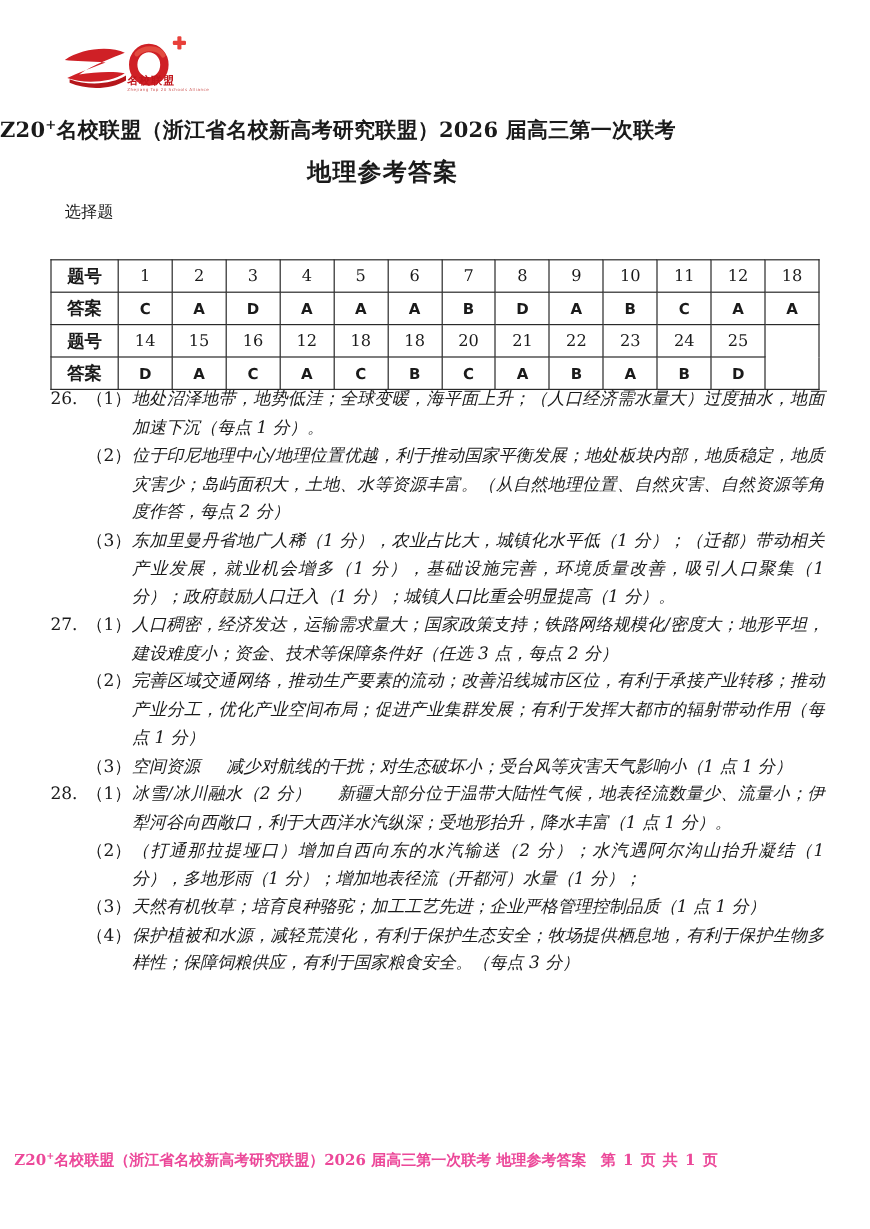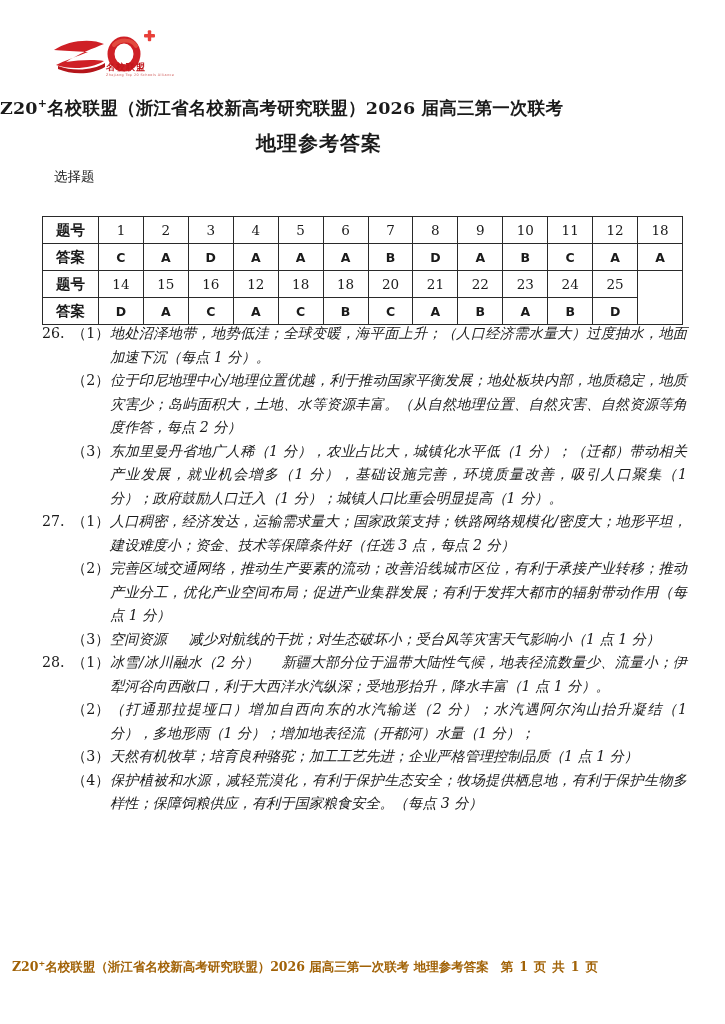--- a/index.html
+++ b/index.html
@@ -163,21 +163,21 @@
 
   
   .footer {
     position: absolute;
     left: 0; right: 0;
     bottom: 48px;
     text-align: center;
     font-size: 12.5px;
     font-weight: bold;
     white-space: nowrap;
-    color: #a16207;
+    color: #ec4899;
   }
   .footer .sup {
     font-size: 8px;
     vertical-align: super;
   }
   .footer .sp { display: inline-block; width: 6px; }
 </style>
 </head>
 <body>
 

